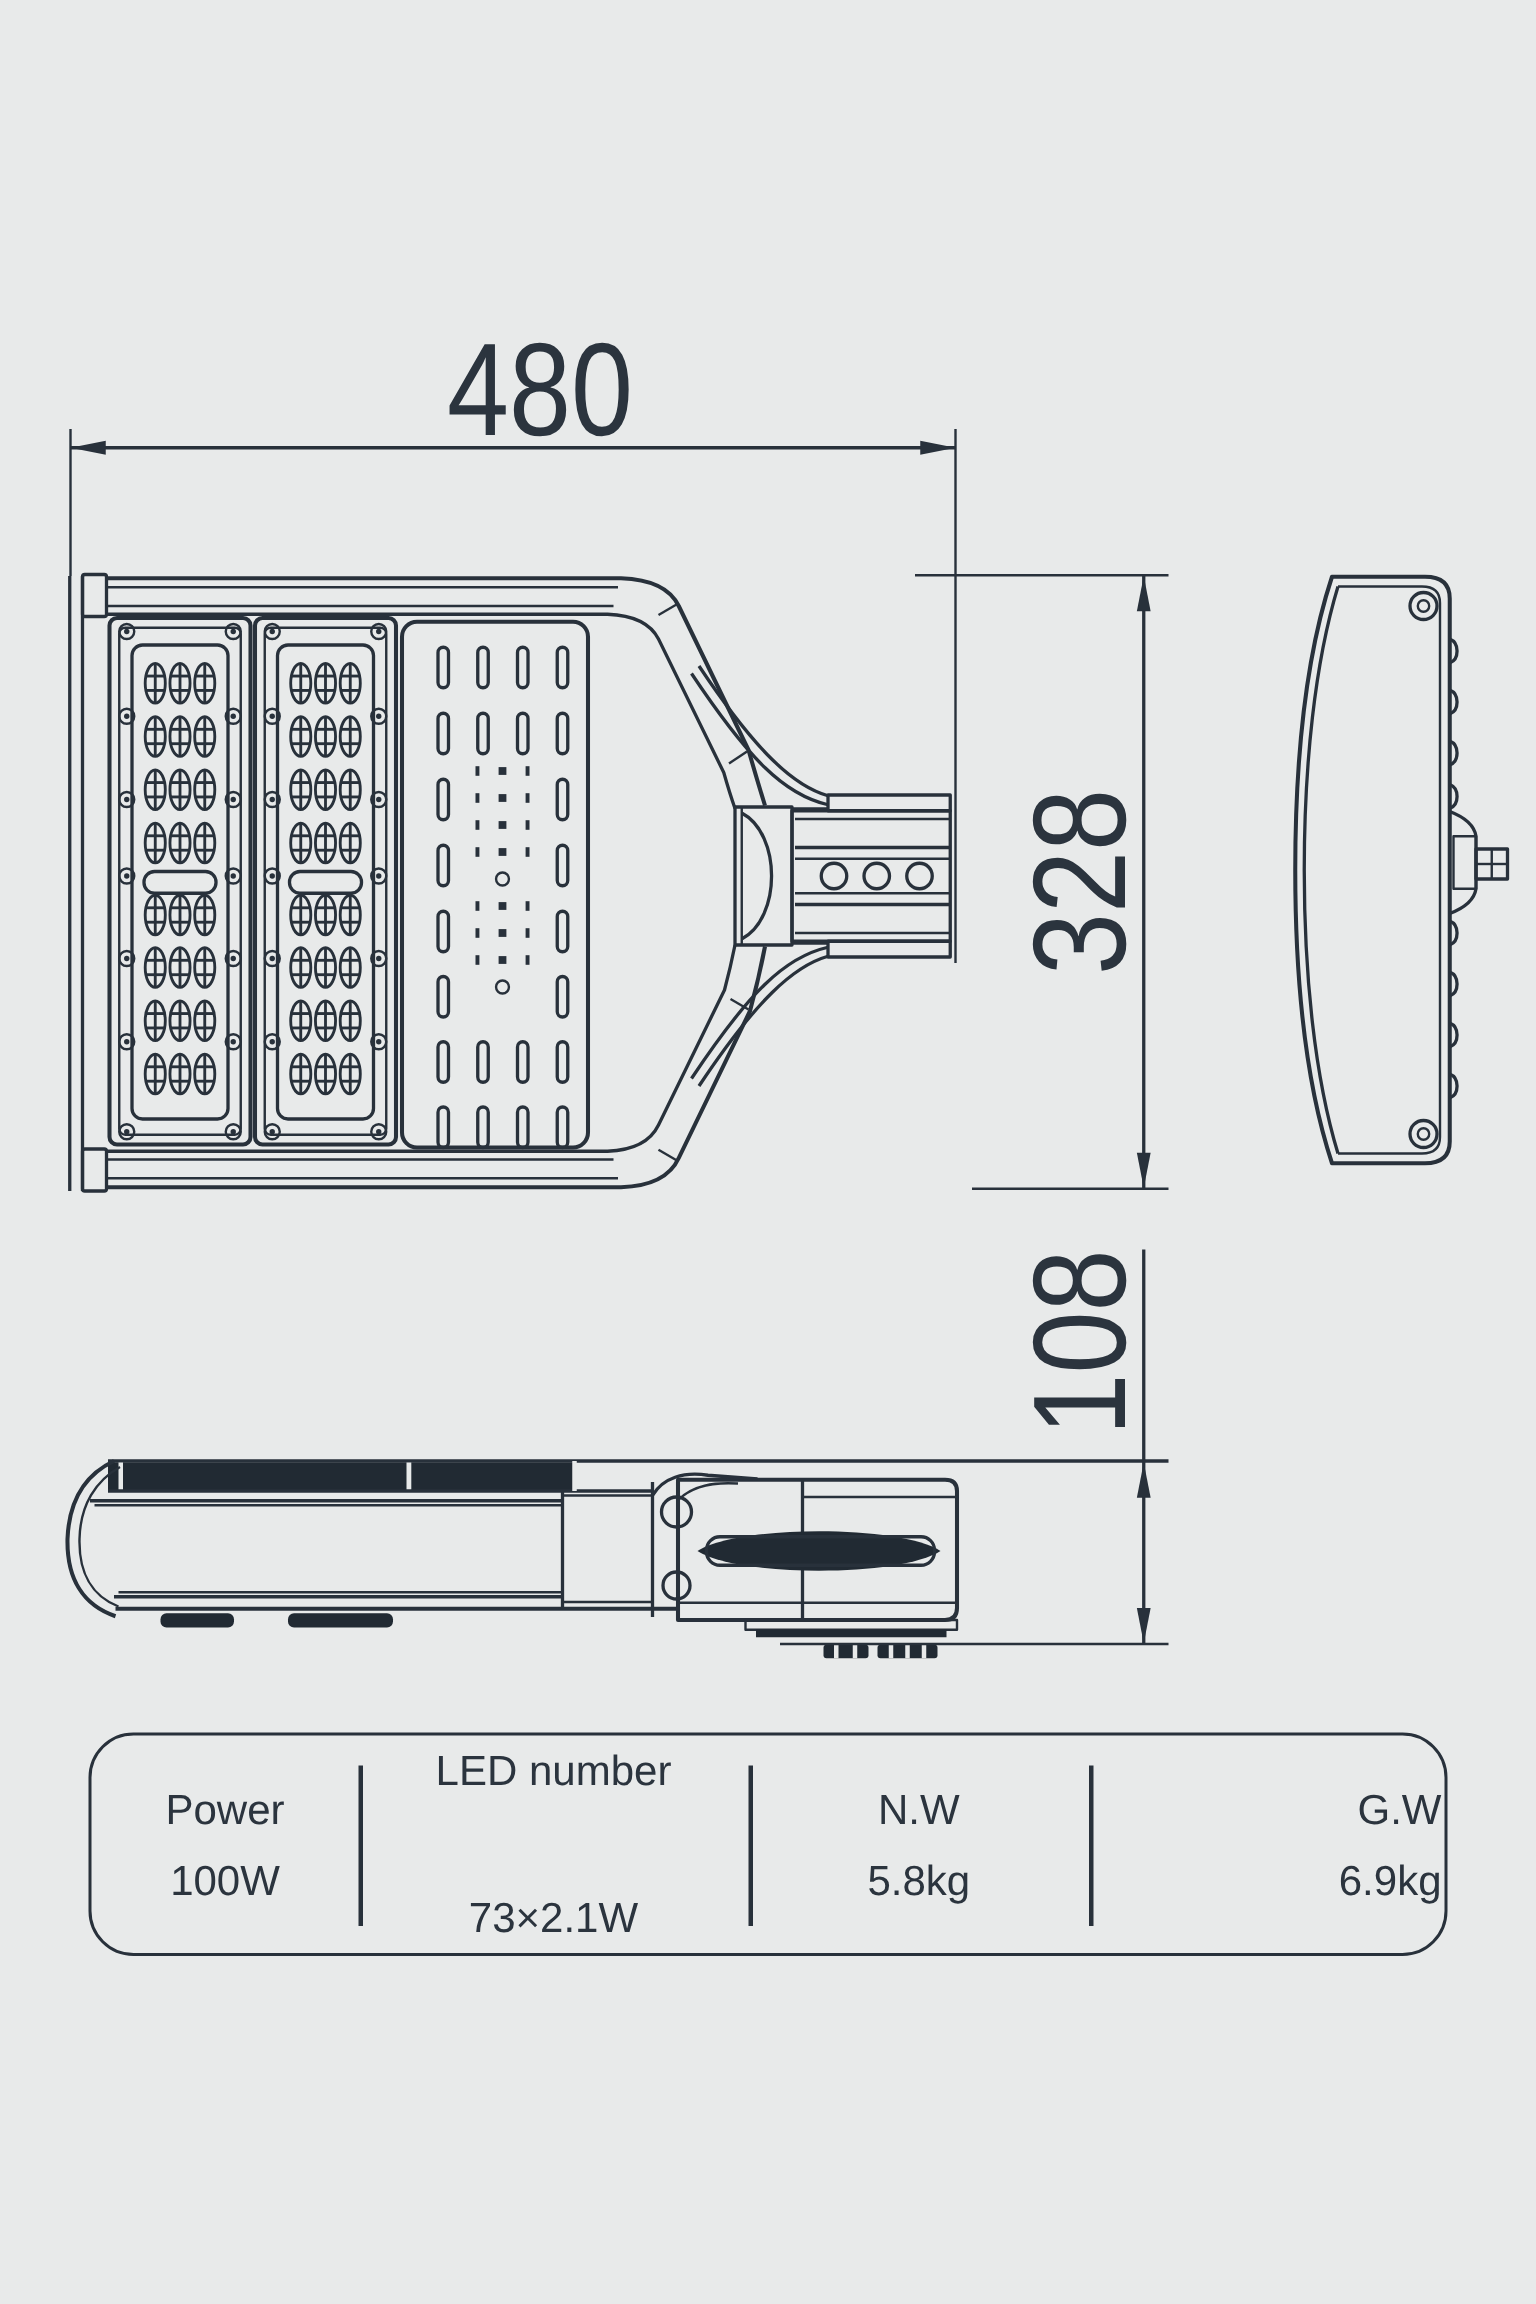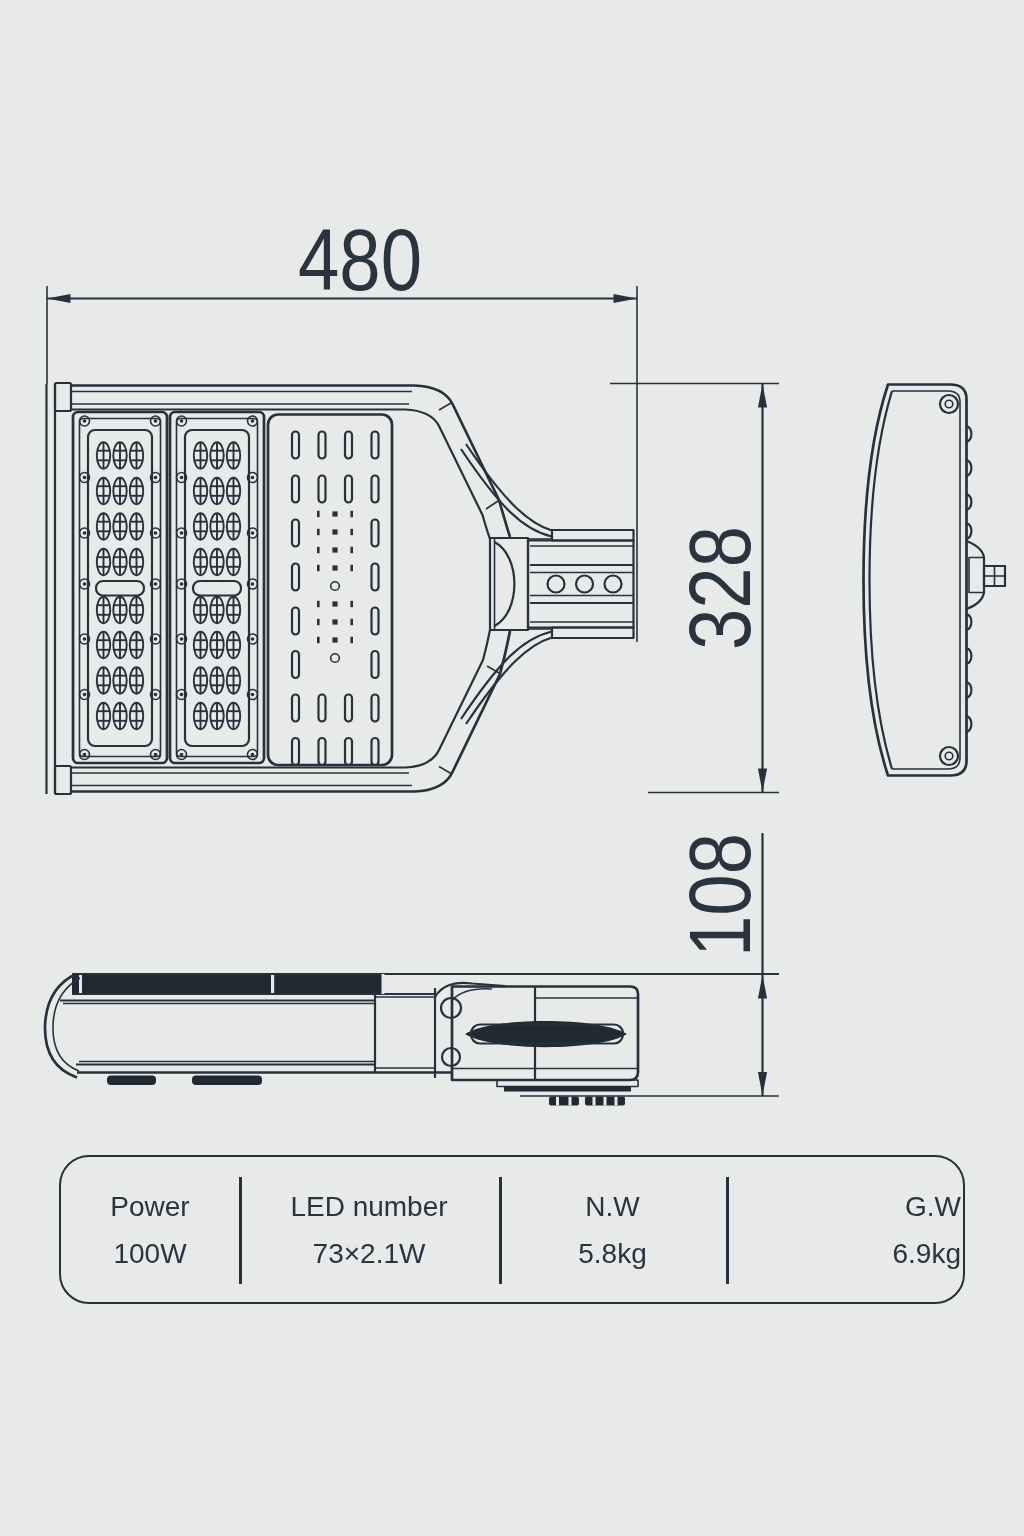--- a/index.html
+++ b/index.html
@@ -22,21 +22,21 @@
   .bgln{stroke:var(--bg);stroke-width:3;fill:none;}
   text.dim{font-family:"Liberation Sans",sans-serif;font-size:88px;fill:var(--text);}
   
   .spec-table{
     position:absolute;left:59px;top:1155px;width:906px;height:149px;
     border:2.6px solid var(--line);border-radius:30px;box-sizing:border-box;
     display:flex;align-items:stretch;color:var(--text);
   }
   .spec-cell{display:flex;flex-direction:column;justify-content:center;align-items:center;
     font-size:28px;line-height:47px;}
-  .c1{flex:0 0 178px;} .c2{flex:0 0 260px;} .c3{flex:0 0 227px;} .c4{flex:0 0 235px;align-items:flex-end;}
+  .c1{flex:0 0 178px;} .c2{flex:0 0 260px;justify-content:space-between;} .c3{flex:0 0 227px;} .c4{flex:0 0 235px;align-items:flex-end;}
   .spec-divider{position:absolute;top:20px;height:107px;width:2.6px;background:var(--line);}
   .d1{left:178px;} .d2{left:438px;} .d3{left:665px;}
 </style>
 </head>
 <body>
 
 <div class="stage">
 
 <svg width="1024" height="1536" viewBox="0 0 1024 1536">
   <defs>

